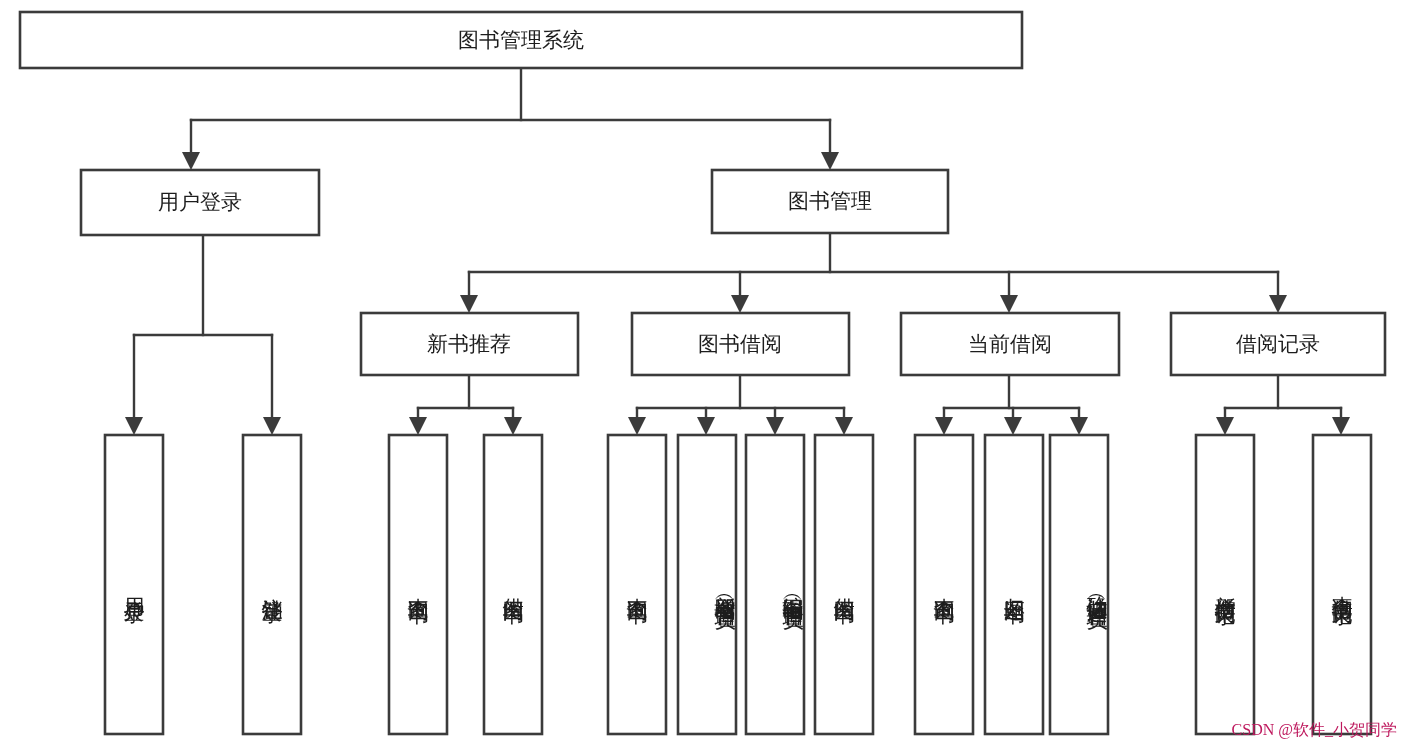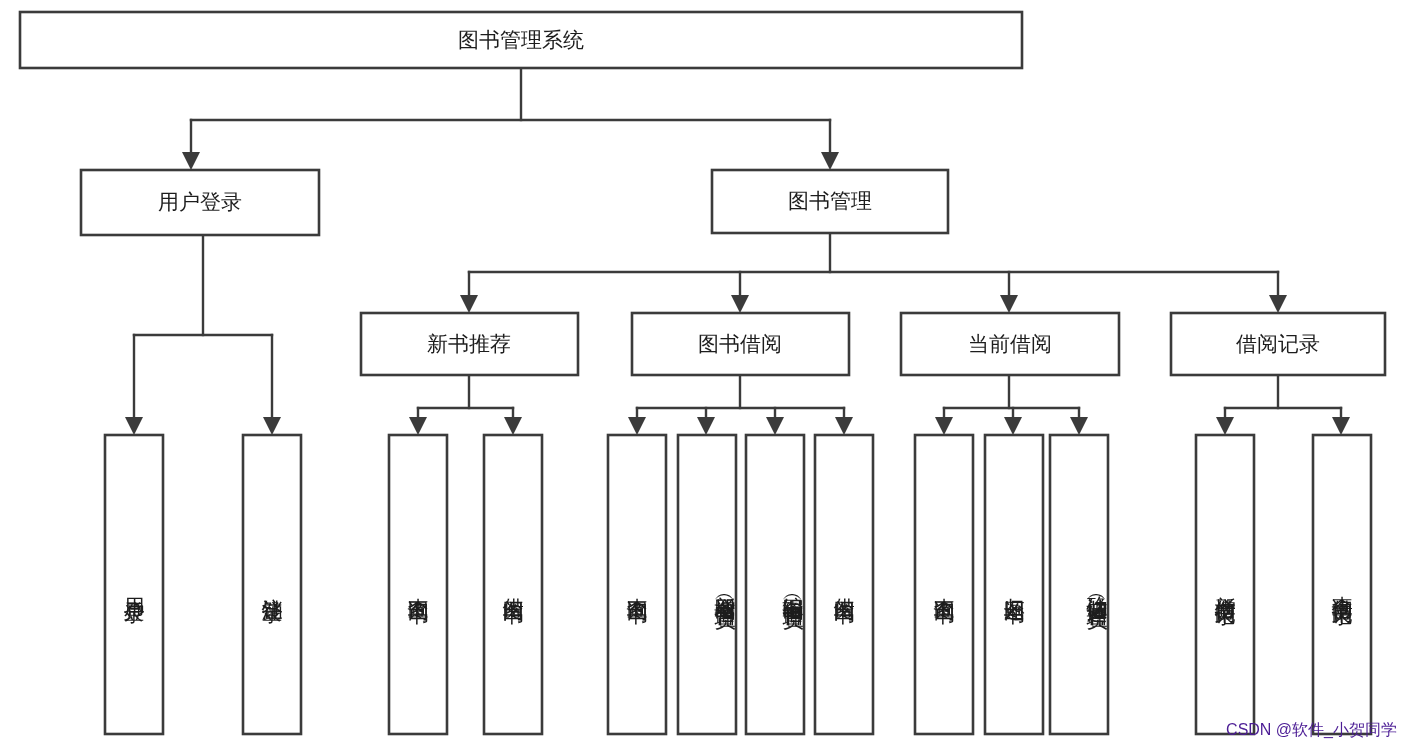--- a/index.html
+++ b/index.html
@@ -59,23 +59,23 @@
     display: flex;
     align-items: center;
     justify-content: center;
     white-space: nowrap;
     pointer-events: none;
   }
   .watermark {
     position: absolute;
     right: 8px;
     bottom: 6px;
-    font-family: Liberation Sans, sans-serif;
+    font-family: Liberation Serif, serif;
     font-size: 16px;
-    color: #4c1d95;
+    color: #be185d;
     white-space: nowrap;
   }
 </style>
 </head>
 <body>
 
 <div id="diagram-root">
 
   <svg class="diagram" viewBox="0 0 1405 747" xmlns="http://www.w3.org/2000/svg">
 

